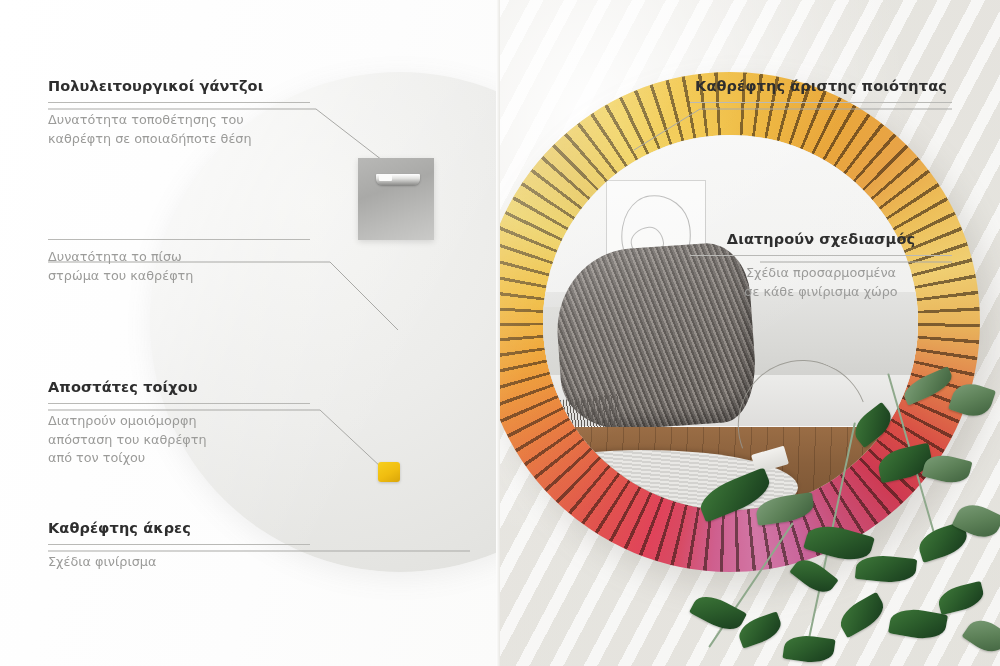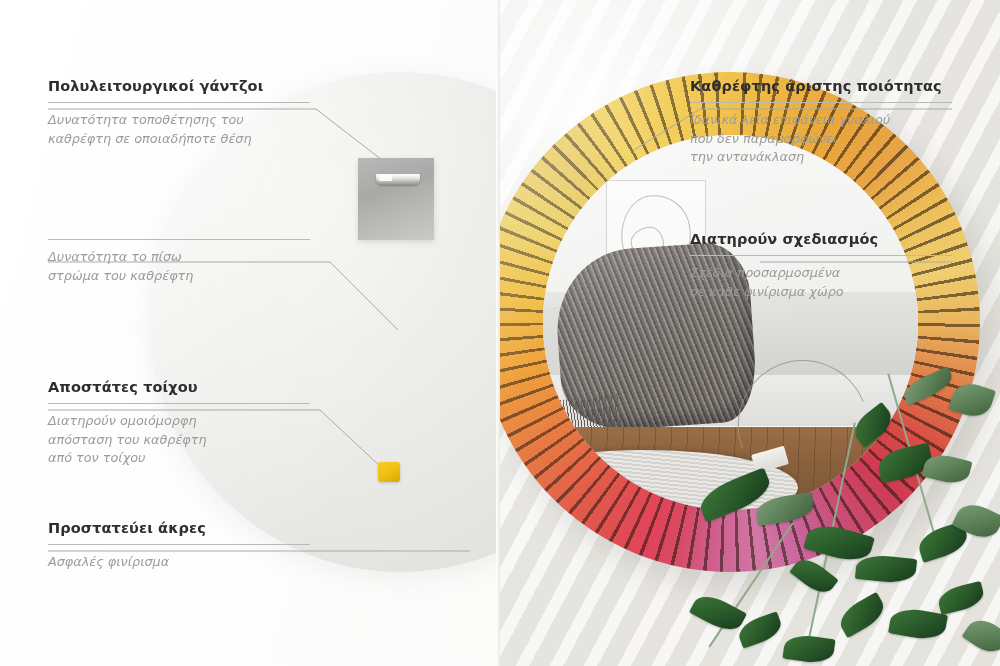--- a/index.html
+++ b/index.html
@@ -117,22 +117,22 @@
   .plant{position:absolute;right:-10px;bottom:-14px;width:330px;height:320px;}
   .leaf{position:absolute;background:linear-gradient(140deg,#3f7a3a 0%,#2b5c2b 48%,#16381c 100%);
     border-radius:56% 8% 56% 8%;box-shadow:0 1px 2px rgba(0,0,0,.22);}
   .leaf.lt{background:linear-gradient(140deg,#7ea07a 0%,#5d8158 50%,#3c5e3b 100%);}
   .stem{position:absolute;background:#8fa98c;border-radius:2px;}
 
   
   .callout{position:absolute;}
   .c-title{font-size:14.5px;font-weight:700;color:#2e2e2e;letter-spacing:.1px;white-space:nowrap;}
   .c-rule{height:1px;background:#b9b9b6;margin-top:8px;}
-  .c-body{font-size:12.8px;line-height:1.45;color:#9b9b99;margin-top:8px;white-space:pre-line;font-style:italic;}
-  .right .c-title,.right .c-body{text-align:left;}
+  .c-body{font-size:12.8px;line-height:1.45;color:#9b9b99;margin-top:8px;white-space:pre-line;}
+  .right .c-title,.right .c-body{text-align:center;}
 
   .leader{position:absolute;pointer-events:none;overflow:visible;}
   .leader path{fill:none;stroke:#a9a9a6;stroke-width:1;}
 
   
   .hook-part{position:absolute;left:358px;top:158px;width:76px;height:82px;
     background:linear-gradient(160deg,#b8b8b6 0%,#a9a9a7 38%,#bcbcba 72%,#cacac8 100%);
     box-shadow:0 2px 6px rgba(0,0,0,.12);}
   .hook-bracket{position:absolute;left:18px;top:16px;width:44px;height:11px;
     background:linear-gradient(180deg,#ffffff 0%,#e2e2e0 40%,#8e8e8c 100%);
@@ -240,31 +240,28 @@
 
   <div class="callout" style="left:48px;top:379px;width:262px">
     <div class="c-title">Αποστάτες τοίχου</div>
     <div class="c-rule"></div>
     <div class="c-body">Διατηρούν ομοιόμορφη
 απόσταση του καθρέφτη
 από τον τοίχου</div>
   </div>
 
   <div class="callout" style="left:48px;top:520px;width:262px">
-    <div class="c-title">Προστατεύει άκρες</div>
-    <div class="c-rule"></div>
-    <div class="c-body">Ασφαλές φινίρισμα</div>
+    <div class="c-title">Καθρέφτης άκρες</div>
+    <div class="c-rule"></div>
+    <div class="c-body">Σχέδια φινίρισμα</div>
   </div>
 
   <div class="callout right" style="left:690px;top:78px;width:262px">
     <div class="c-title">Καθρέφτης άριστης ποιότητας</div>
     <div class="c-rule"></div>
-    <div class="c-body">Ιδανικά λεία επιφάνεια γυαλιού
-που δεν παραμορφώνει
-την αντανάκλαση</div>
   </div>
 
   <div class="callout right" style="left:690px;top:231px;width:262px">
     <div class="c-title">Διατηρούν σχεδιασμός</div>
     <div class="c-rule"></div>
     <div class="c-body">Σχέδια προσαρμοσμένα
 σε κάθε φινίρισμα χώρο</div>
   </div>
 
 </div>

